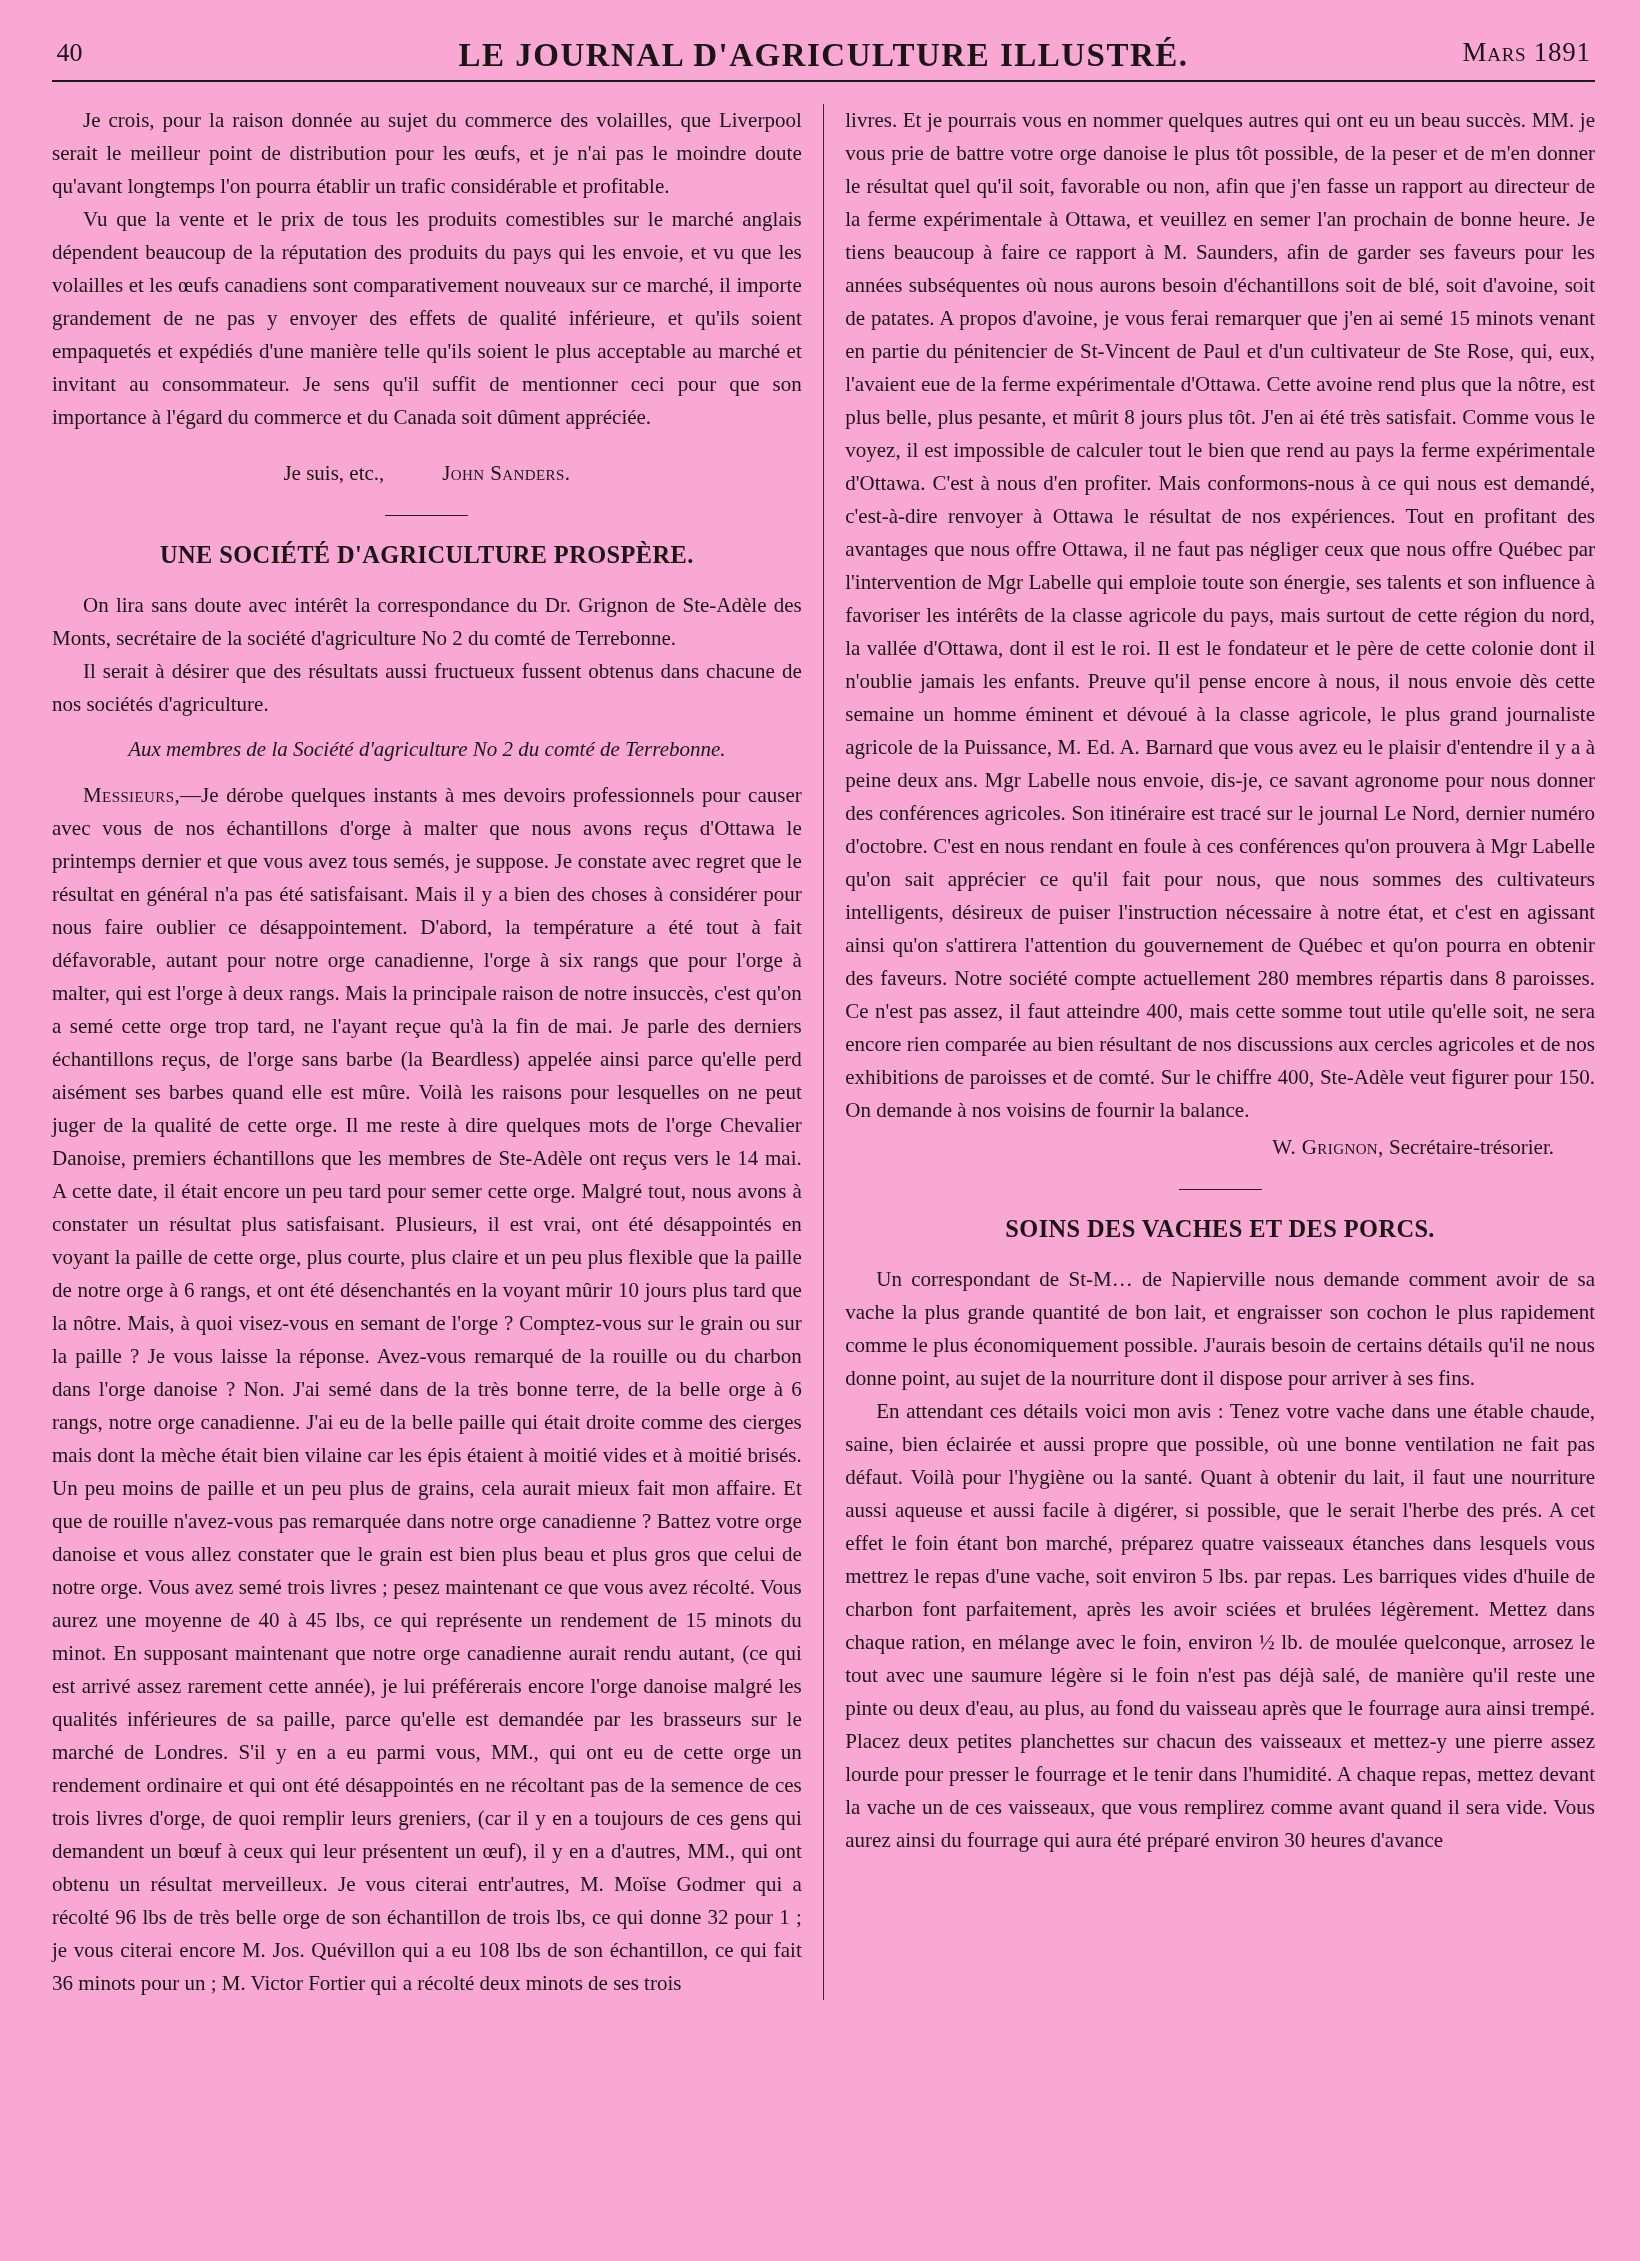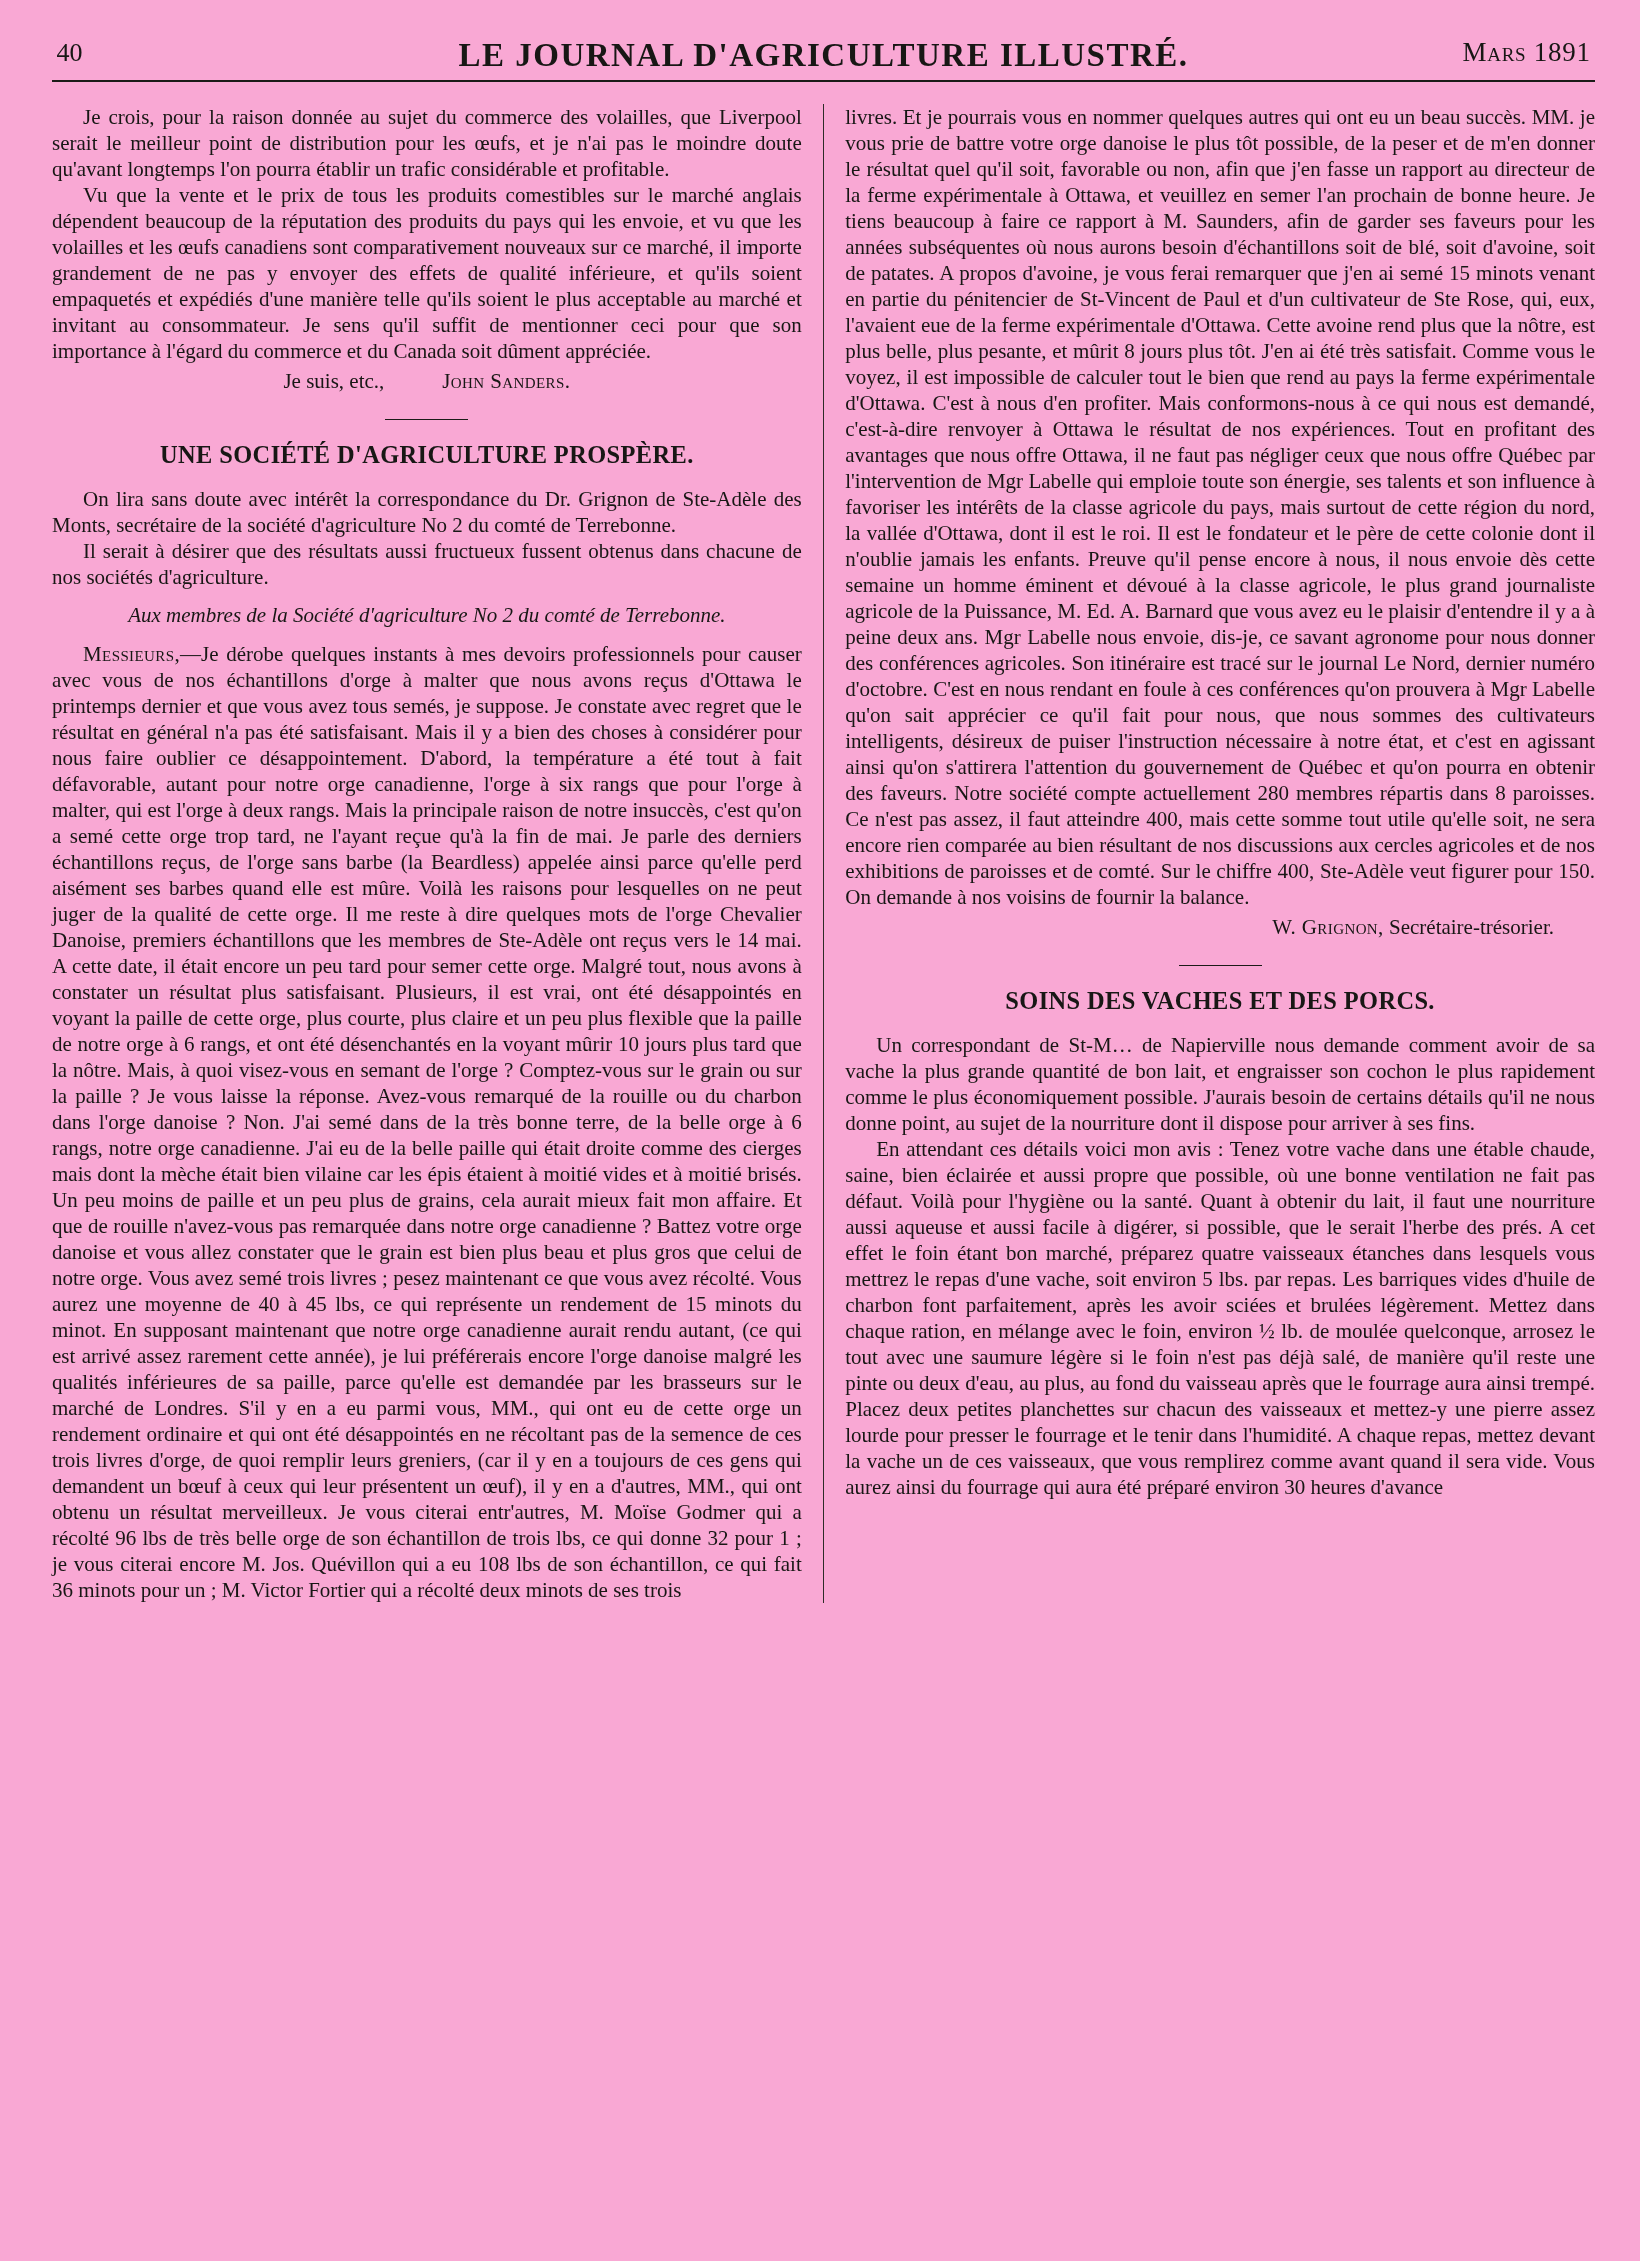--- a/index.html
+++ b/index.html
@@ -26,33 +26,33 @@
   }
   .issue-date {
     position: absolute; right: 4.4px; bottom: 6px;
     font-size: 27px; font-variant: small-caps; letter-spacing: 0.7px;
   }
   .header-rule { border-top: 2.2px solid #1c1b18; margin-top: 6px; }
   
   .columns { display: flex; margin-top: 22px; align-items: stretch; }
   .col {
     flex: 1 1 0;
-    font-size: 21px; line-height: 26px;
+    font-size: 21px; line-height: 33px;
     text-align: justify;
   }
   .col.left  { padding-right: 21px; }
   .col.right { padding-left: 21px; }
   .vrule { width: 1.5px; background: #2e2c28; }
   
   p.body { text-indent: 31px; }
   p.cont { text-indent: 0; }
   .small-caps { font-variant: small-caps; letter-spacing: 0.4px; }
   .sig-line {
     display: flex; justify-content: center; gap: 58px;
-    margin: 4px 0 3px;
+    margin: 23px 0 3px;
   }
   .article-divider {
     width: 83px; border: 0; border-top: 1.5px solid #1c1b18;
     margin: 25px auto 22px;
   }
   h2.article-heading {
     font-size: 24.4px; font-weight: bold; text-align: center;
     letter-spacing: 0.4px;
     margin: 3px 7.4px 18px;
   }

